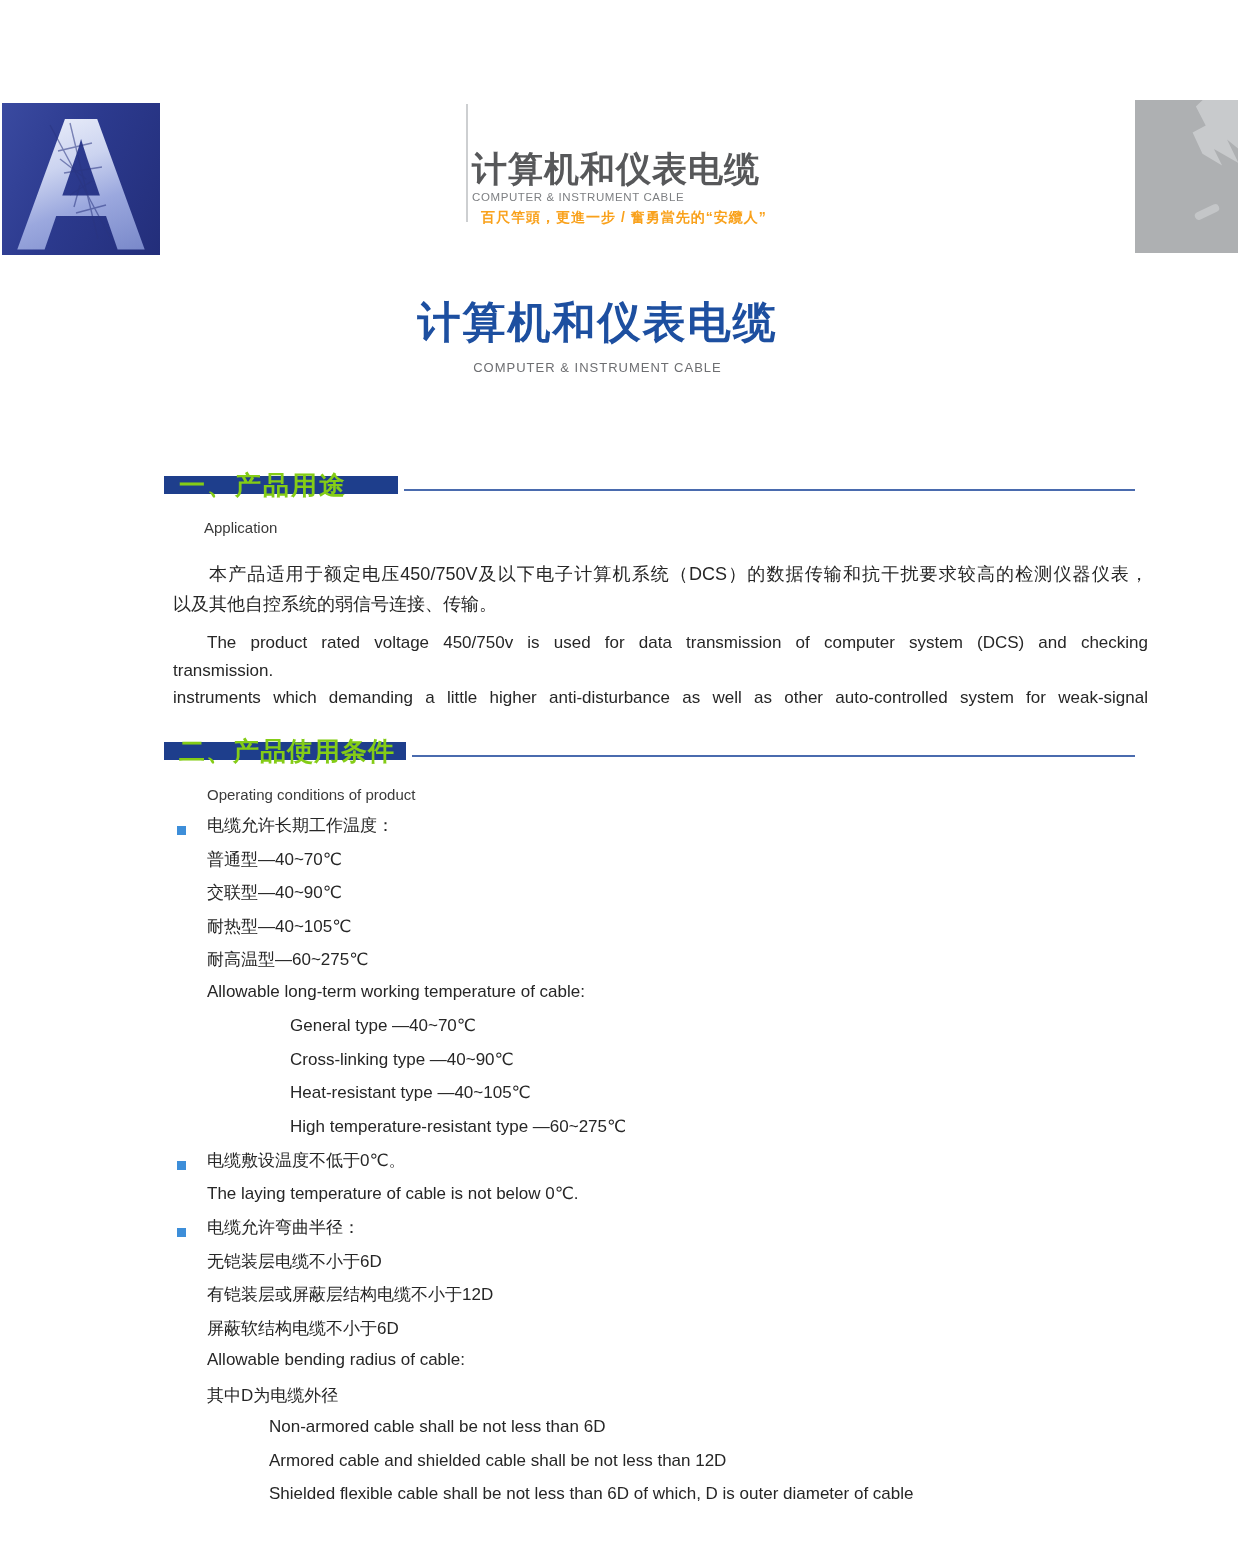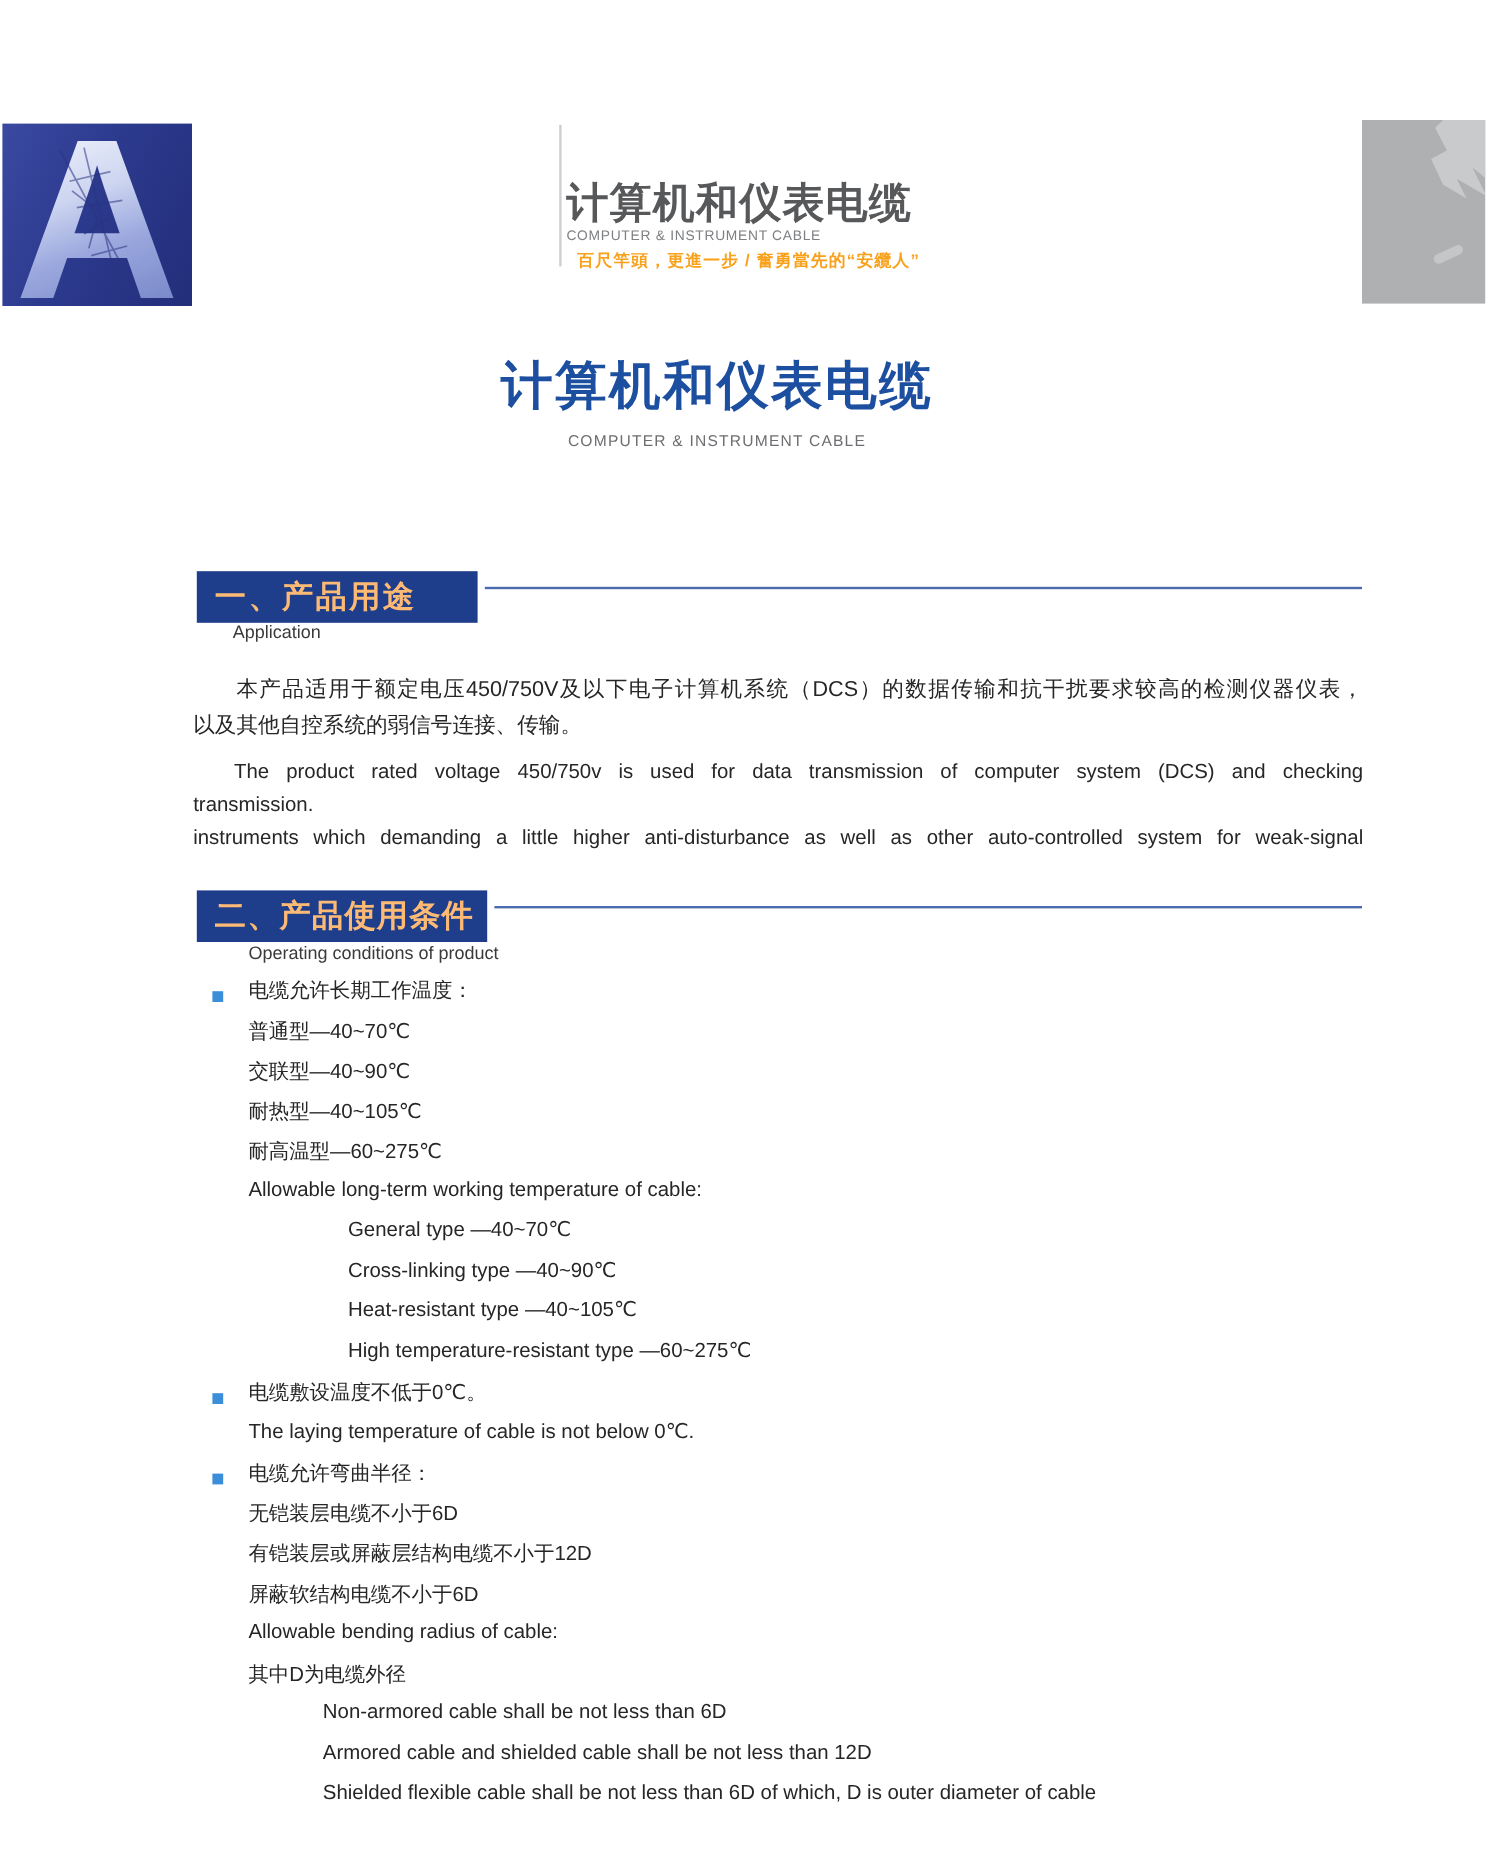--- a/index.html
+++ b/index.html
@@ -49,37 +49,37 @@
   .corner-photo .leaf2{
     position:absolute;right:18px;top:108px;width:26px;height:8px;background:#c4c6c8;
     transform:rotate(-25deg);border-radius:4px;
   }
   
   .hero{position:absolute;left:60px;top:296px;width:1075px;text-align:center;}
   .hero-title{font-size:43px;font-weight:bold;letter-spacing:2px;color:var(--title_blue,#1d4fa0);line-height:52px;}
   .hero-sub{margin-top:12px;font-size:13px;letter-spacing:1px;color:#6d6e71;}
   
   .sec-bar{
-    position:absolute;height:43px;background:var(--accent_blue,#1e3e8c);
+    position:absolute;height:18px;background:var(--accent_blue,#1e3e8c);
     display:flex;align-items:center;padding-left:15px;box-sizing:border-box;
-    color:#fdba74;font-size:26px;font-weight:bold;letter-spacing:2px;white-space:nowrap;
+    color:#84cc16;font-size:26px;font-weight:bold;letter-spacing:2px;white-space:nowrap;
   }
   .sec-bar.s1{left:164px;top:476px;width:234px;}
   .sec-bar.s2{left:164px;top:742px;width:242px;letter-spacing:1px;}
   .sec-rule{position:absolute;height:2px;background:var(--rule_blue,#4a6bae);}
   .sec-rule.r1{left:404px;top:489px;width:731px;}
   .sec-rule.r2{left:412px;top:755px;width:723px;}
   .sec-sub{position:absolute;font-size:15px;color:#3a3a3a;}
-  .sec-sub.s1{left:194px;top:519px;}
+  .sec-sub.s1{left:204px;top:519px;}
   .sec-sub.s2{left:207px;top:786px;}
   
   .para{position:absolute;left:161px;width:975px;}
   .para.zh{top:559px;font-size:18px;line-height:30px;}
   .para.en{top:629px;font-size:17px;line-height:27.5px;}
-  .para-line{width:100%;}
+  .para-line{width:100%;margin-left:12px;}
   .para-line.jline{text-align:justify;text-align-last:justify;}
   .para-line.find{text-indent:2em;}
   
   .cond-list{position:absolute;left:161px;top:814px;width:980px;}
   .cond-line{position:relative;height:33.5px;display:flex;align-items:flex-start;padding-left:46px;box-sizing:border-box;font-size:17px;}
   .cond-line.indent-1{padding-left:129px;}
   .cond-line.indent-2{padding-left:108px;}
   .bullet-sq{
     display:none;position:absolute;left:16px;top:50%;margin-top:-5px;width:9px;height:9px;
     background:var(--bullet_blue,#3d8ed9);

